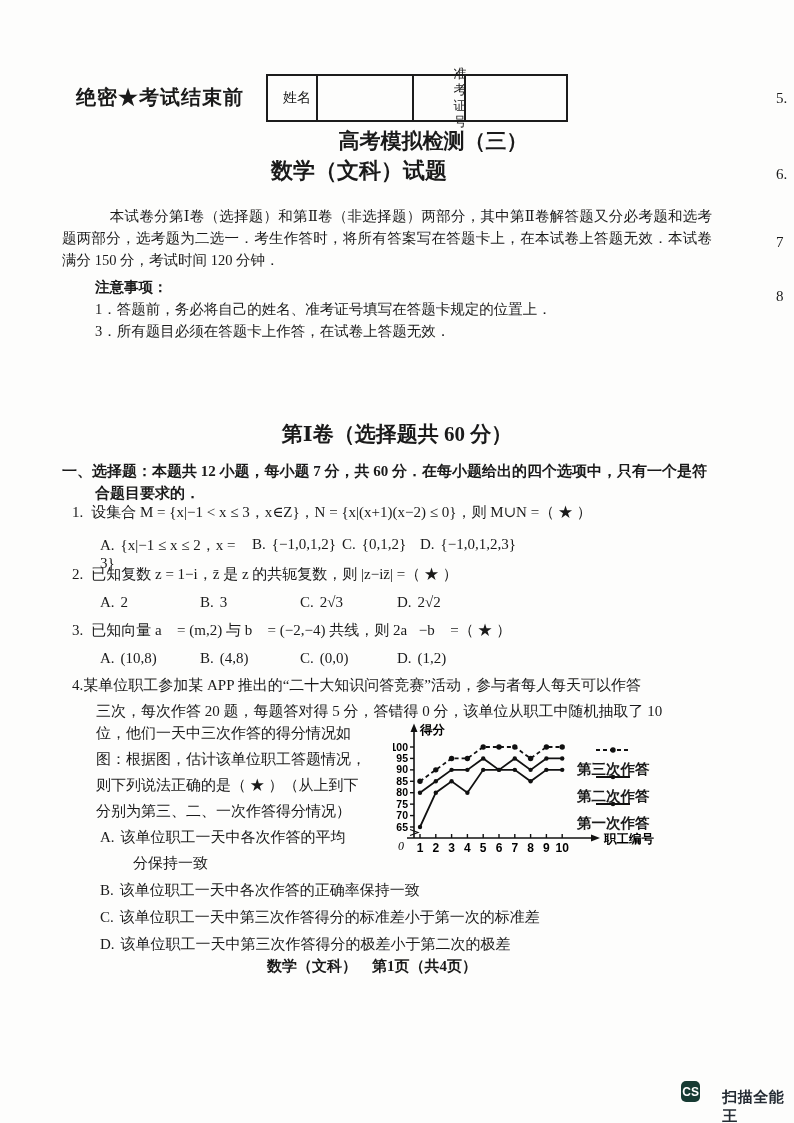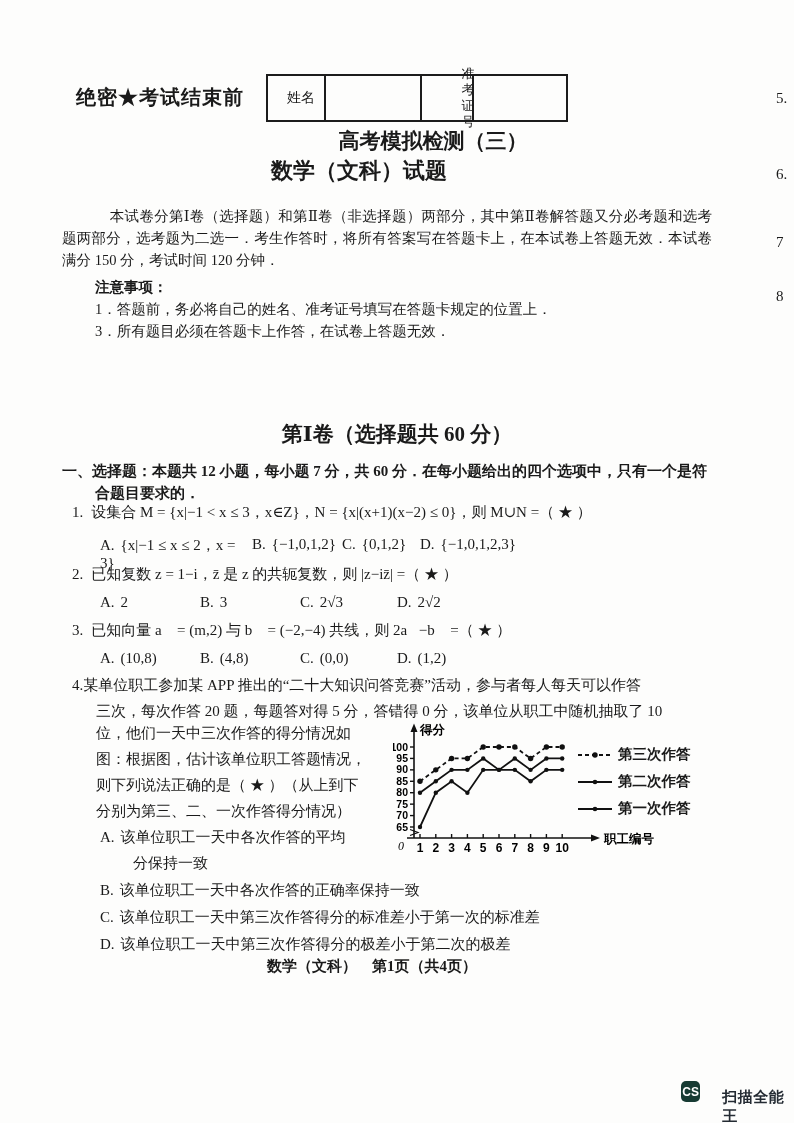--- a/index.html
+++ b/index.html
@@ -3,21 +3,21 @@
 <meta charset="utf-8">
 <style>
   html,body{margin:0;padding:0;background:#e9e9e9;}
   .page{position:relative;width:794px;height:1123px;margin:0 auto;background:#fdfdfc;overflow:hidden;
         font-family:"Liberation Serif","DejaVu Serif",serif;color:#1a1a1a;}
   .abs{position:absolute;}
   
   .security{left:76px;top:84px;font-size:20px;font-weight:bold;letter-spacing:1px;}
   .htable{left:266px;top:74px;width:302px;height:48px;border:2px solid #1c1c1c;display:flex;box-sizing:border-box;}
   .htable .cell{border-right:2px solid #1c1c1c;display:flex;flex-direction:column;align-items:center;justify-content:center;box-sizing:border-box;}
-  .htable .c1{width:58px;font-size:14px;padding-left:10px;}
+  .htable .c1{width:50px;font-size:14px;padding-left:10px;}
   .htable .c2{width:96px;}
   .htable .c3{width:52px;font-size:13px;line-height:1.25;padding-left:42px;}
   .htable .c4{flex:1;border-right:none;}
   .title1{left:0;top:127px;width:100%;text-align:center;font-size:21px;font-weight:bold;transform:translateX(36px);}
   .title2{left:0;top:156px;width:100%;text-align:center;font-size:22px;font-weight:bold;transform:translateX(-38px);}
   
   .intro{left:62px;top:206px;width:650px;font-size:14.5px;line-height:21.8px;text-indent:3.3em;text-align:justify;}
   .notes{left:62px;top:277px;width:652px;font-size:14.5px;line-height:21.8px;}
   .notes p{margin:0;text-indent:33px;text-align:justify;}
   .notes .ntitle{font-weight:bold;}
@@ -34,21 +34,21 @@
   .qline{font-size:15px;white-space:nowrap;}
   .q4opt{font-size:15px;white-space:nowrap;}
   .q4opt .olab{margin-right:6px;}
   
   .chart-svg{left:393px;top:722px;}
   svg text{font-family:"Liberation Sans","DejaVu Sans",sans-serif;}
   svg .ytick{font-size:10.5px;font-weight:bold;}
   svg .xtick{font-size:12px;font-weight:bold;}
   svg .axlabel{font-size:12.5px;font-weight:bold;}
   svg .origin{font-size:12px;font-style:italic;font-family:"Liberation Serif",serif;}
-  .legend-row{left:577px;display:flex;align-items:center;gap:5px;font-size:14.5px;font-weight:bold;white-space:nowrap;}
+  .legend-row{left:577px;display:flex;align-items:center;gap:5px;font-size:14.5px;font-weight:bold;white-space:nowrap;flex-direction:column;}
   
   .footer{left:0;top:957px;width:100%;text-align:center;font-size:15px;font-weight:bold;transform:translateX(-25px);}
   .margin-note{left:776px;font-size:15px;}
   
   .scanner{left:681px;top:1081px;width:112px;font-family:"Liberation Sans","DejaVu Sans",sans-serif;}
   .scanner .row{display:flex;align-items:flex-start;gap:22px;}
   .scanner .badge{width:21px;height:21px;border-radius:5px;background:#173b33;color:#fff;font-size:12px;font-weight:bold;
                   display:flex;align-items:center;justify-content:center;}
   .scanner .brand{font-size:15px;font-weight:bold;color:#242b33;letter-spacing:0.5px;margin-top:7px;}
   .scanner .tagline{margin-top:3px;font-size:7.5px;color:#9aa2ad;letter-spacing:1px;text-align:center;}

